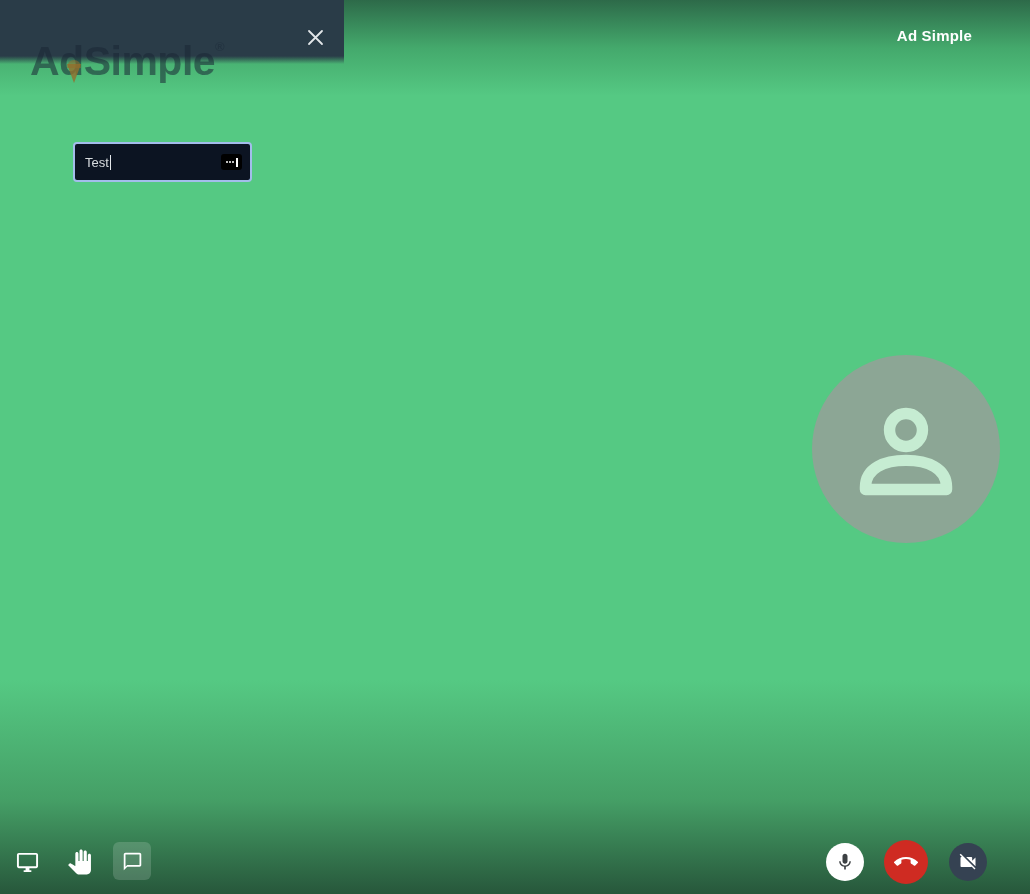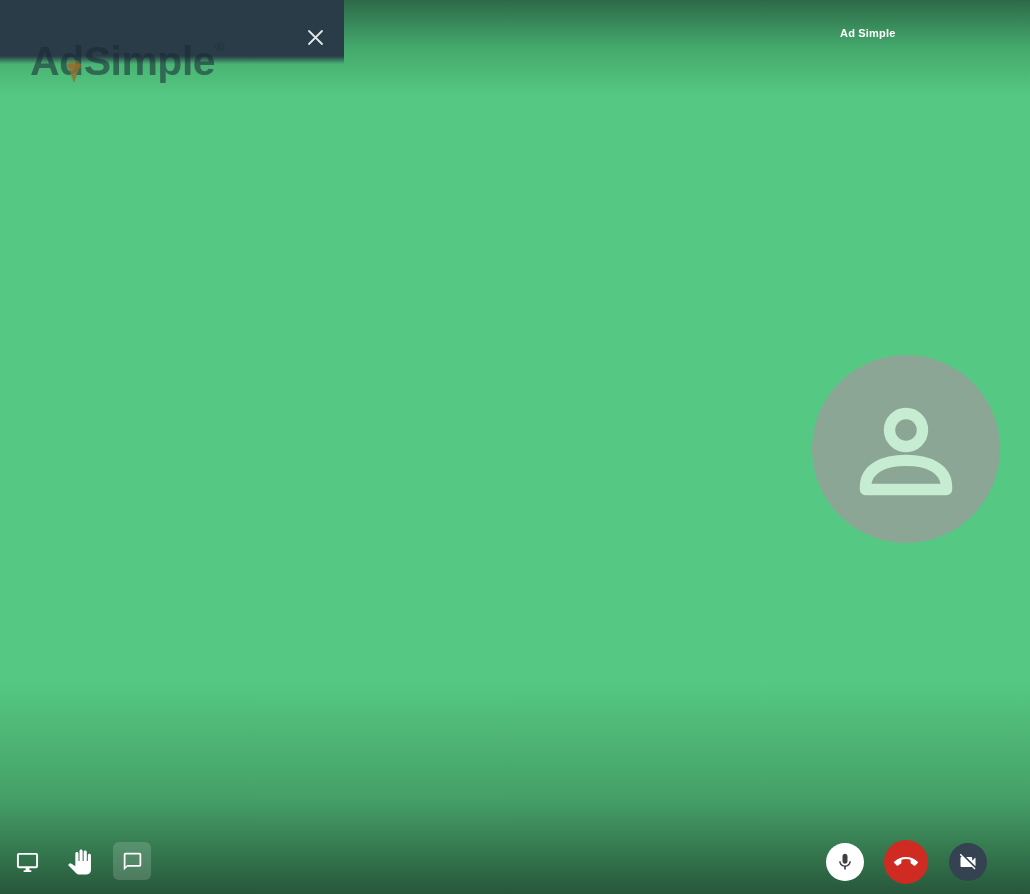--- a/index.html
+++ b/index.html
@@ -9,21 +9,21 @@
   .stage {
     position: relative; width: 1030px; height: 894px; overflow: hidden;
     background: linear-gradient(180deg,
       #2d6a49 0px, #44a96c 48px, #55c983 96px,
       #55c983 680px, #459f66 800px, #27573b 894px);
   }
 
   
   .display-name {
     position: absolute; top: 27px; left: 840px; width: 132px;
-    text-align: left; color: #ffffff; font-size: 11px; font-weight: 700;
+    text-align: right; color: #ffffff; font-size: 15px; font-weight: 700;
     letter-spacing: 0.2px;
   }
 
   
   .avatar {
     position: absolute; left: 812px; top: 355px; width: 188px; height: 188px;
     border-radius: 50%; background: #8ca695;
     display: flex; align-items: center; justify-content: center;
   }
   .avatar svg { width: 152px; height: 152px; }
@@ -120,20 +120,30 @@
     <div class="watermark"><span>AdSimple</span><span class="reg">®</span></div>
     <div class="watermark-pin"></div>
 
     <div class="close-btn">
       <svg width="17" height="17" viewBox="0 0 17 17">
         <path d="M2 2 L15 15 M15 2 L2 15" stroke="#e2e6e9" stroke-width="1.8" stroke-linecap="round"></path>
       </svg>
     </div>
 
 
+    <div class="alias-field">
+      <span class="alias-text">Test</span>
+      <span class="caret"></span>
+      <span class="ime-badge">
+        <i></i>
+          <i></i>
+          <i></i>
+          <b></b>
+      </span>
+    </div>
   </div>
 
   <button class="tool-btn btn-screenshare">
     <svg width="25" height="23" viewBox="0 0 24 24">
       <path fill="#ffffff" d="M21 2H3c-1.1 0-2 .9-2 2v12c0 1.1.9 2 2 2h7v2H8v2h8v-2h-2v-2h7c1.1 0 2-.9 2-2V4c0-1.1-.9-2-2-2zm0 14H3V4h18v12z"></path>
     </svg>
   </button>
 
   <button class="tool-btn btn-hand">
     <svg width="25" height="26" viewBox="0 0 24 24">

